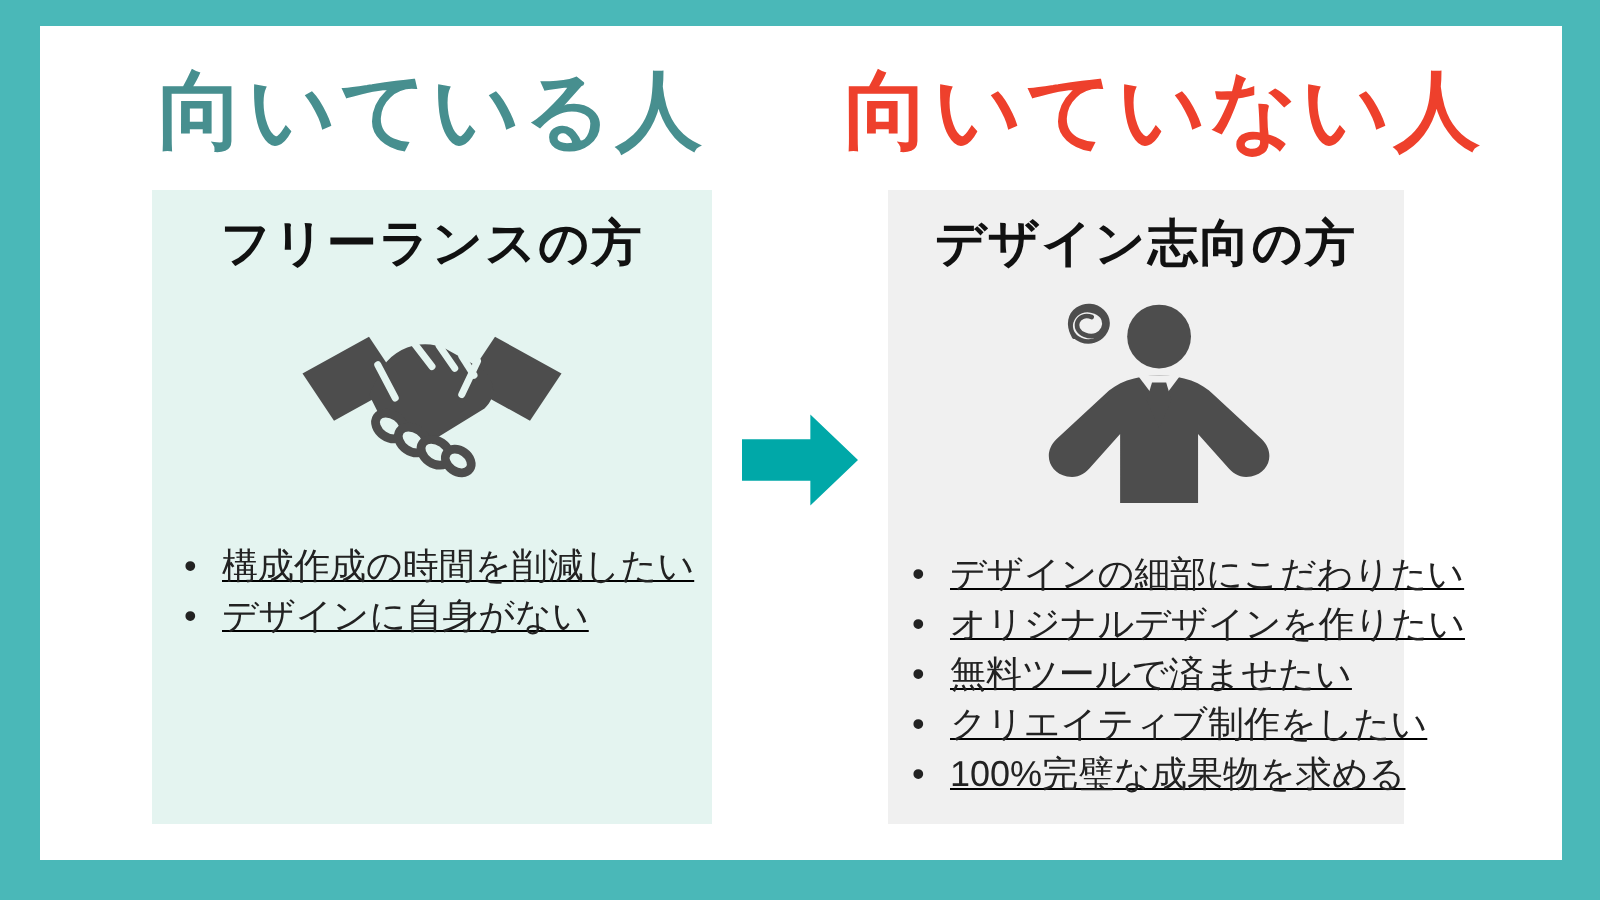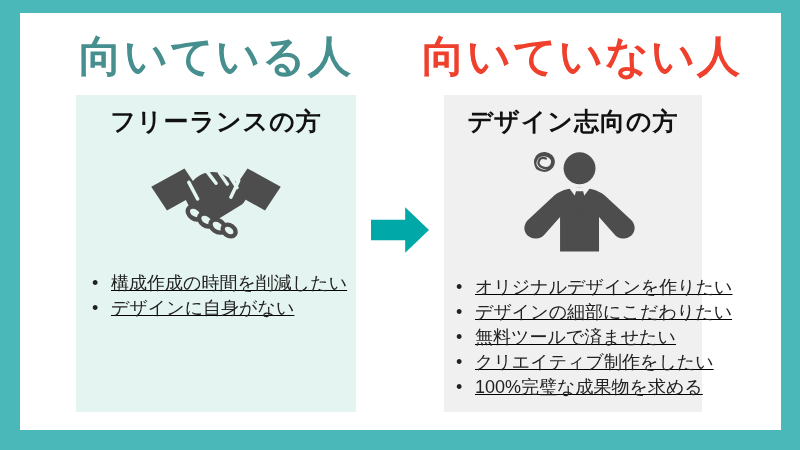--- a/index.html
+++ b/index.html
@@ -141,22 +141,22 @@
         <svg viewBox="0 0 140 120" xmlns="http://www.w3.org/2000/svg" aria-hidden="true">
           <path d="M26,24 C18,10 34,2 42,10 C50,18 40,30 30,26 C18,21 26,5 38,10 C48,14 42,27 32,23 C24,20 28,10 36,13" fill="none" stroke="currentColor" stroke-width="2.6" stroke-linecap="round"></path>
           <circle cx="74" cy="24" r="18" fill="currentColor"></circle>
           <path d="M74,46 C60,46 50,50 43,57 L16,82 C8,90 12,101 22,103 C28,104 32,102 36,97 L52,79 L52,118 L96,118 L96,79 L112,97 C116,102 120,104 126,103 C136,101 140,90 132,82 L105,57 C98,50 88,46 74,46 Z" fill="currentColor"></path>
           <path d="M62,46 L74,62 L86,46 Z" fill="var(--card-right-bg)"></path>
           <path d="M70,50 L78,50 L81,60 L74,76 L67,60 Z" fill="currentColor"></path>
         </svg>
       </div>
 
       <ul class="points">
+        <li>デザインの細部にこだわりたい</li>
         <li>オリジナルデザインを作りたい</li>
-        <li>デザインの細部にこだわりたい</li>
         <li>無料ツールで済ませたい</li>
         <li>クリエイティブ制作をしたい</li>
         <li>100%完璧な成果物を求める</li>
       </ul>
     </div>
 
   </div>
 </div>
 
 </body></html>

